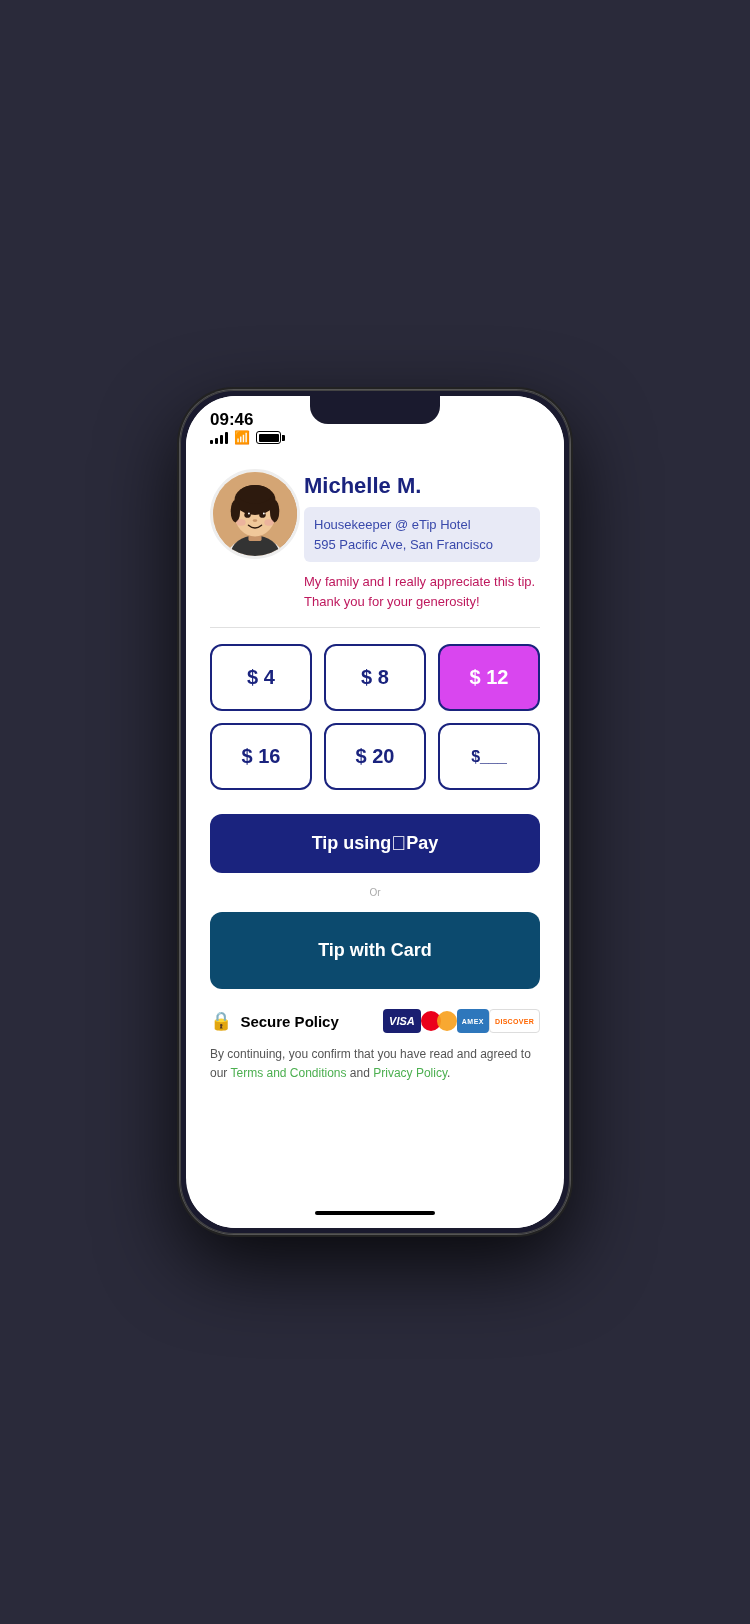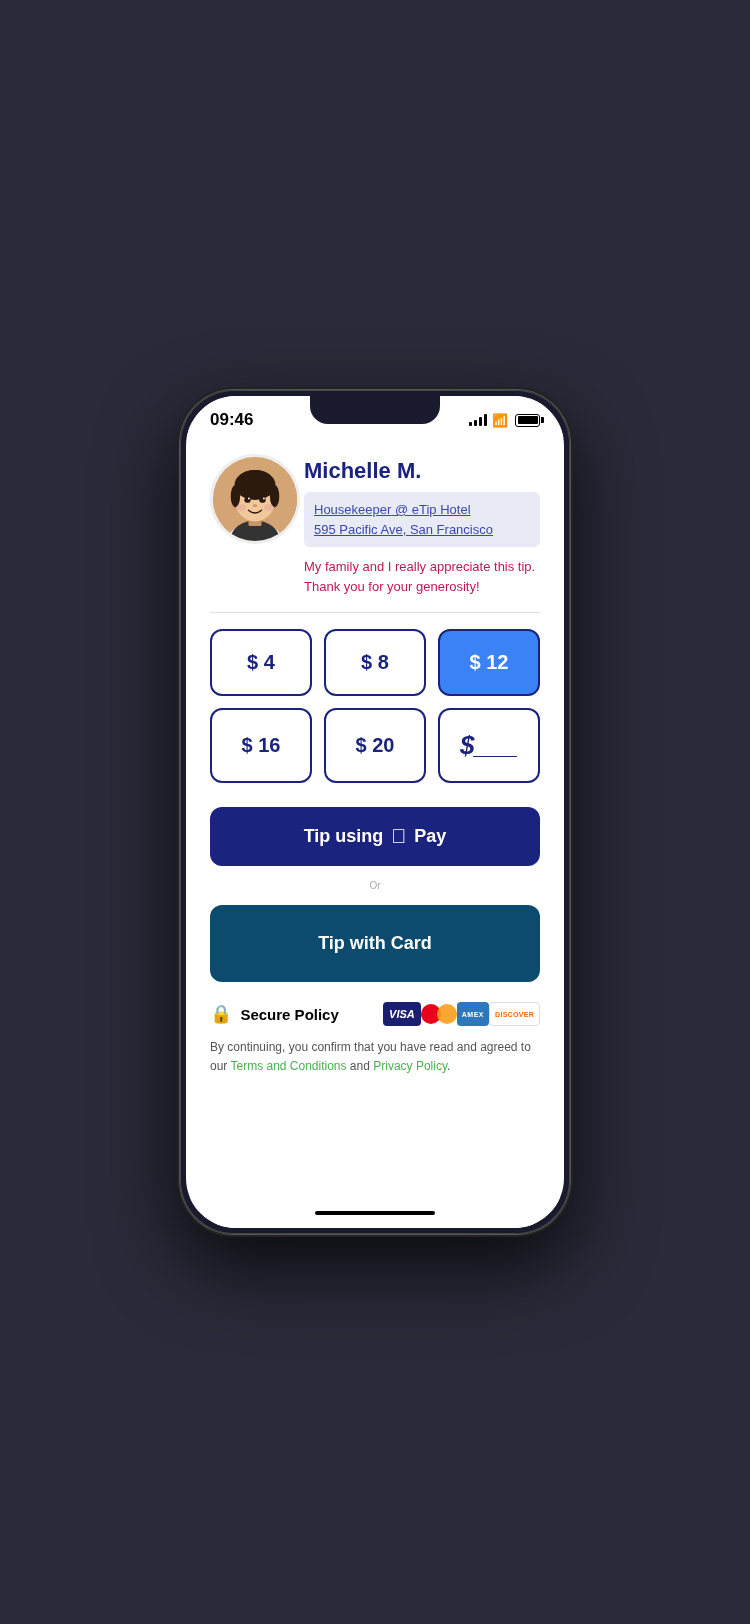--- a/index.html
+++ b/index.html
@@ -39,20 +39,21 @@
       flex-direction: column;
     }
 
     
     .status-bar {
       background: #fff;
       display: flex;
       justify-content: space-between;
       padding: 14px 24px 8px;
       flex-shrink: 0;
+      flex-direction: column;
     }
 
     .status-time {
       font-size: 17px;
       font-weight: 600;
       color: #000;
     }
 
     .status-icons {
       display: flex;
@@ -183,21 +184,20 @@
       border-radius: 6px;
       padding: 8px 10px;
       margin-bottom: 10px;
     }
 
     .location-text {
       font-size: 13px;
       color: #3949ab;
       line-height: 1.5;
       font-weight: 500;
-      text-decoration: underline;
     }
 
     .thank-you-text {
       font-size: 13px;
       color: #be185d;
       line-height: 1.5;
     }
 
     
     .divider {
@@ -221,44 +221,42 @@
       font-size: 20px;
       font-weight: 700;
       color: #1a237e;
       background: #fff;
       text-align: center;
       cursor: pointer;
       transition: all 0.2s;
     }
 
     .tip-btn.selected {
-      background: #3b82f6;
+      background: #d946ef;
       color: #fff;
     }
 
     .tip-btn.custom {
       color: #1a237e;
-      font-size: 26px;
-      font-style: italic;
+      font-size: 16px;
     }
 
     
     .apple-pay-btn {
       width: 100%;
       background: #1a237e;
       color: #fff;
       border: none;
       border-radius: 12px;
       padding: 18px;
       font-size: 18px;
       font-weight: 700;
       display: flex;
       align-items: center;
       justify-content: center;
-      gap: 8px;
       cursor: pointer;
       margin-bottom: 14px;
     }
 
     .apple-logo {
       font-size: 20px;
     }
 
     .or-divider {
       text-align: center;

